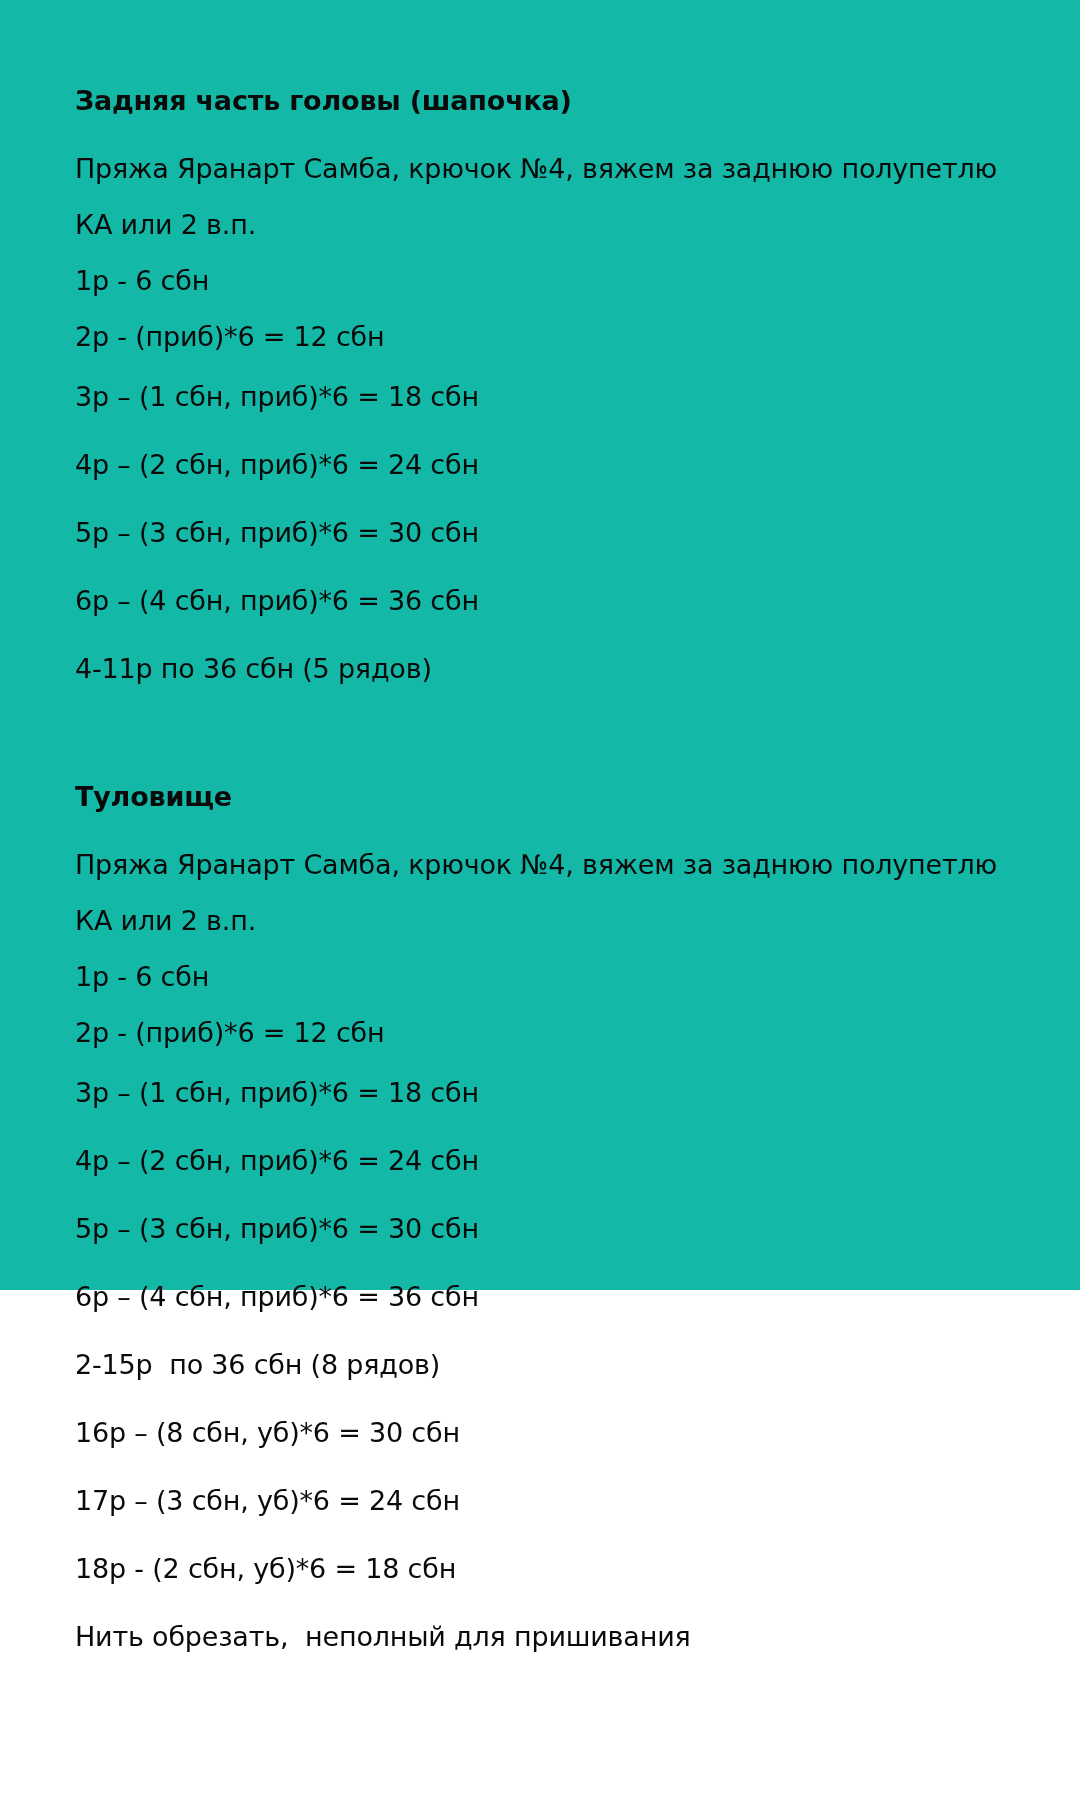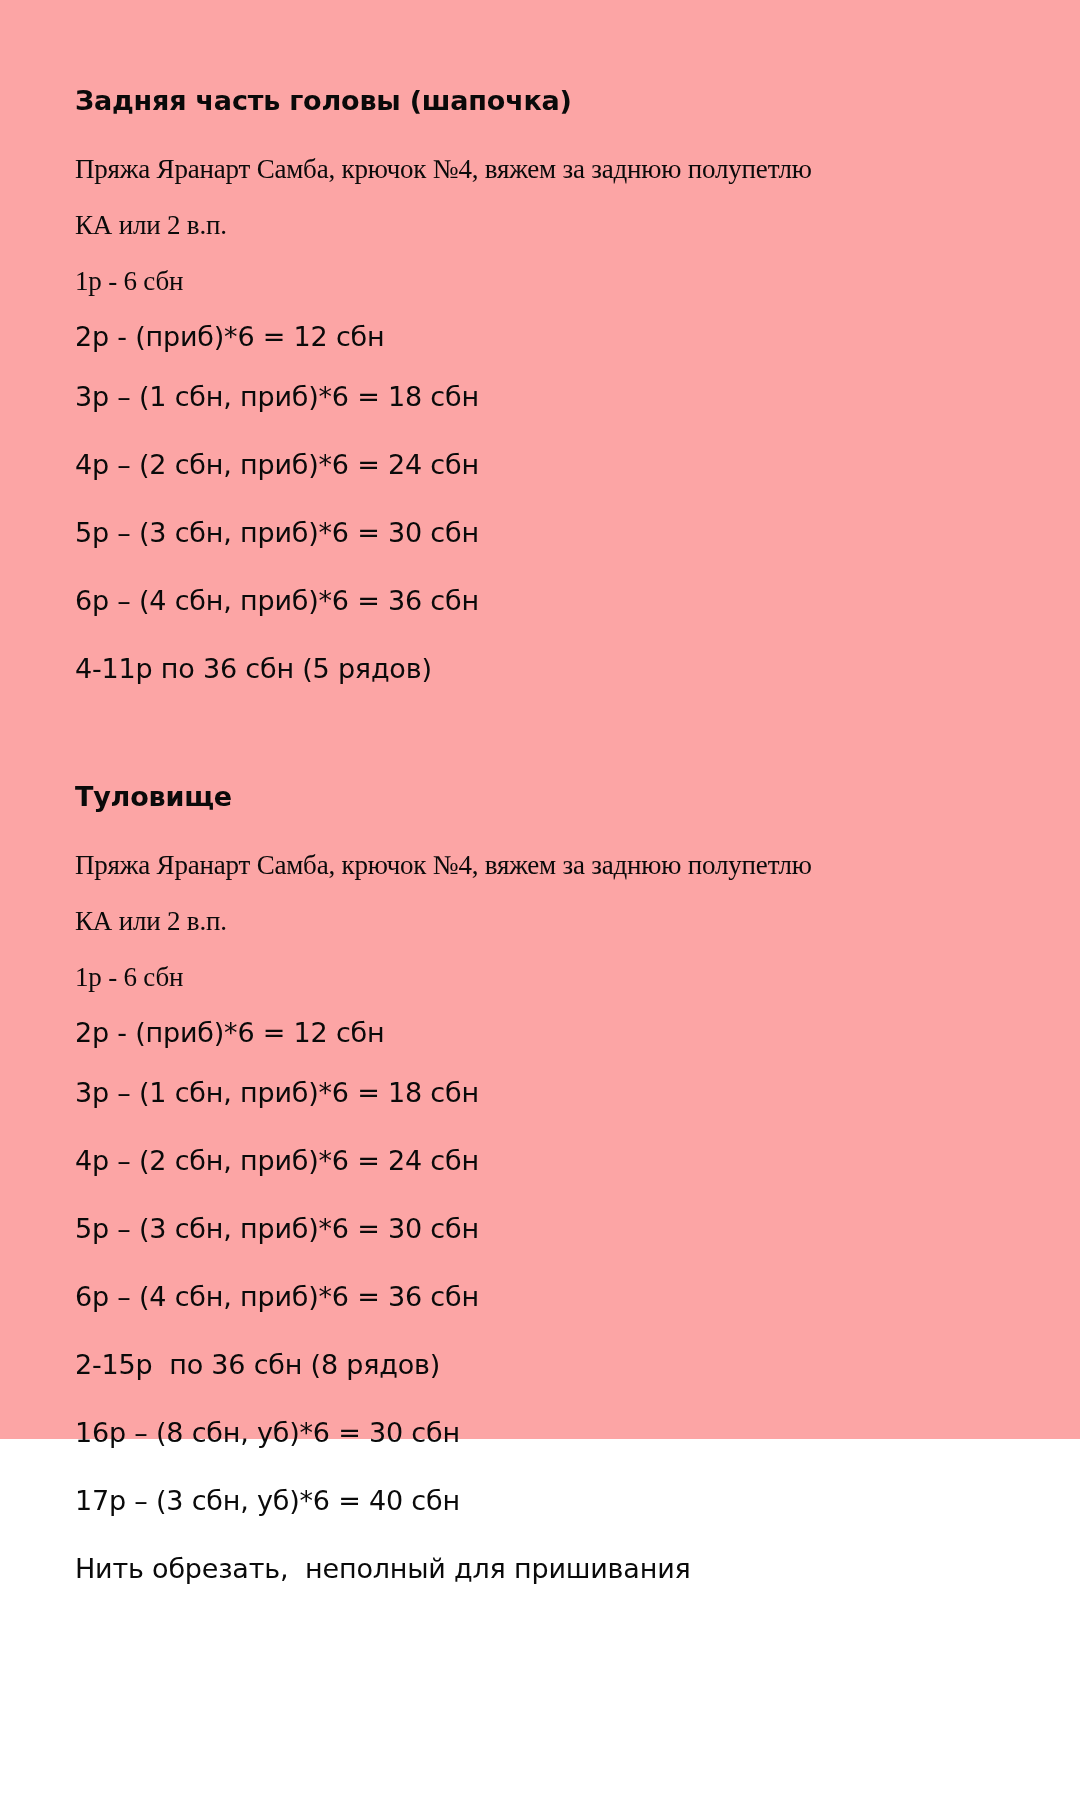--- a/index.html
+++ b/index.html
@@ -11,36 +11,36 @@
     width: 1080px;
     height: 1807px;
     box-sizing: border-box;
     font-family: "DejaVu Sans", sans-serif;
     color: #0a0a0a;
     overflow: hidden;
   }
   .page {
     box-sizing: border-box;
     width: 1080px;
-    height: 1439px;
+    height: 1290px;
     padding: 82px 50px 60px 75px;
-    background: #fca5a5;
+    background: #14b8a6;
   }
   .doc-line, .section-title {
     margin: 0;
     font-size: 27px;
     line-height: 38px;
     white-space: pre-wrap;      
     letter-spacing: -0.2px;
   }
   .section-title {
     font-weight: 700;
     margin-bottom: 30px;
   }
-  .gap-s { margin-bottom: 18px; font-family: Liberation Serif, serif; }
+  .gap-s { margin-bottom: 18px; }
   .gap-m { margin-bottom: 22px; }
   .gap-l { margin-bottom: 30px; }
   .section-head { margin-bottom: 90px; }   
 </style>
 </head>
 <body>
 
 <div class="page">
 
   <div class="section section-head">
@@ -61,17 +61,18 @@
     <p class="doc-line gap-s">Пряжа Яранарт Самба, крючок №4, вяжем за заднюю полупетлю</p>
     <p class="doc-line gap-s">КА или 2 в.п.</p>
     <p class="doc-line gap-s">1р - 6 сбн</p>
     <p class="doc-line gap-m">2р - (приб)*6 = 12 сбн</p>
     <p class="doc-line gap-l">3р – (1 сбн, приб)*6 = 18 сбн</p>
     <p class="doc-line gap-l">4р – (2 сбн, приб)*6 = 24 сбн</p>
     <p class="doc-line gap-l">5р – (3 сбн, приб)*6 = 30 сбн</p>
     <p class="doc-line gap-l">6р – (4 сбн, приб)*6 = 36 сбн</p>
     <p class="doc-line gap-l">2-15р  по 36 сбн (8 рядов)</p>
     <p class="doc-line gap-l">16р – (8 сбн, уб)*6 = 30 сбн</p>
-    <p class="doc-line gap-l">17р – (3 сбн, уб)*6 = 40 сбн</p>
+    <p class="doc-line gap-l">17р – (3 сбн, уб)*6 = 24 сбн</p>
+    <p class="doc-line gap-l">18р - (2 сбн, уб)*6 = 18 сбн</p>
     <p class="doc-line">Нить обрезать,  неполный для пришивания</p>
   </div>
 
 </div>
 
 </body></html>

